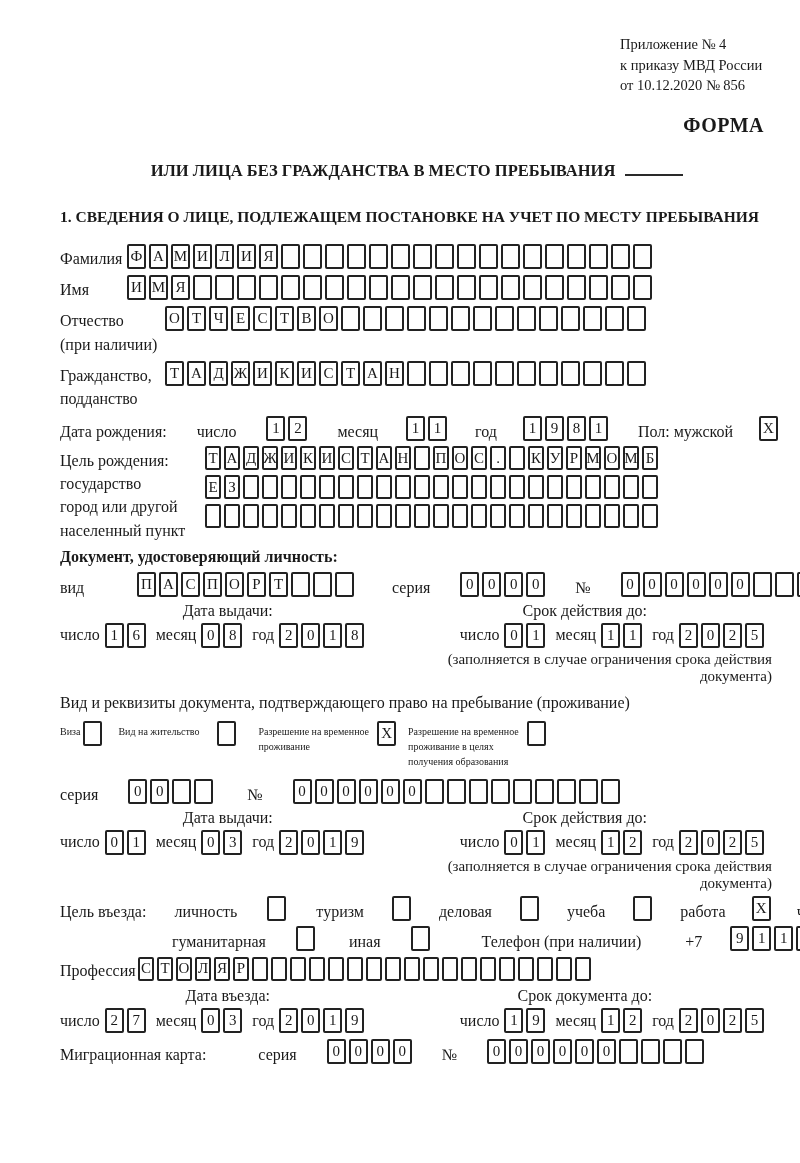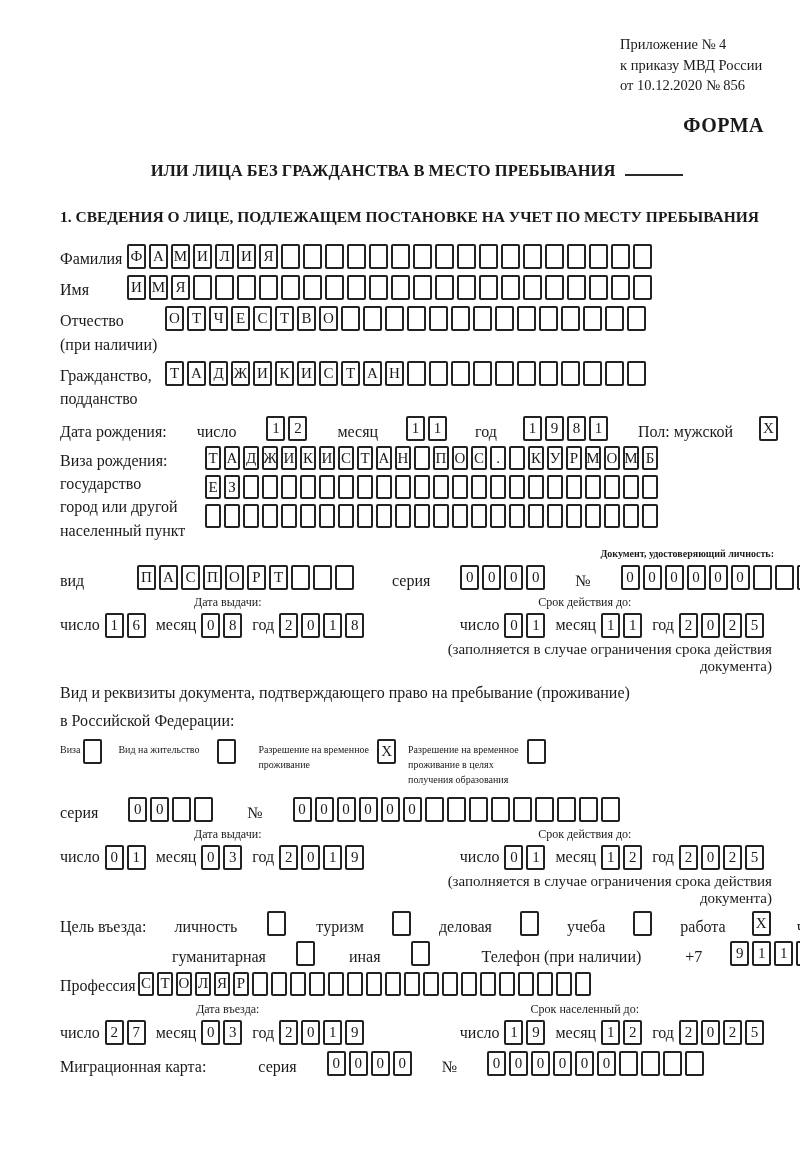--- a/index.html
+++ b/index.html
@@ -37,26 +37,26 @@
   .w67 { width:67px; } .w105 { width:105px; } .w145 { width:145px; } .w78 { width:78px; }
 
   .stack { display:flex; flex-direction:column; gap:5px; }
 
   .inline-row { display:flex; align-items:flex-end; font-size:16px; margin-bottom:5px; flex-wrap:nowrap;gap:22px; }
   .inline-row .lbl { flex:none; }
   .gap4 { margin-left:4px; } .gap6 { margin-left:6px; } .gap8 { margin-left:8px; }
   .gap12 { margin-left:12px; } .gap16 { margin-left:16px; } .gap22 { margin-left:22px; }
   .gap30 { margin-left:30px; }
 
-  .center-heading { text-align:right; font-weight:bold; font-size:10px; margin:6px 0 6px 0; }
+  .center-heading { text-align:left; font-weight:bold; font-size:16px; margin:6px 0 6px 0; }
 
   .dates { display:flex; margin-top:4px; }
   .dates-left { width:47%; }
   .dates-right { width:53%; }
-  .dates-title { text-align:center; font-size:12px; margin-bottom:3px; }
+  .dates-title { text-align:center; font-size:16px; margin-bottom:3px; }
   .dateline { display:flex; align-items:center; font-size:16px; }
   .dateline .lbl { margin-right:5px; }
   .dateline .cells { margin-right:10px; }
   .fine-note { font-size:15px; text-align:right; margin-top:3px; padding-right:2px; }
 
   .para { font-size:16px; line-height:1.75; }
 
   .opts { display:flex; align-items:flex-start; margin-top:4px; }
   .opt { display:flex; align-items:flex-start; }
   .opt .opt-text { font-size:10px; line-height:1.5; padding-top:3px; }
@@ -232,21 +232,21 @@
           <span class="cell">X</span>
         </span>
       <span class="lbl gap12">женский</span>
       <span class="cells gap12">
           <span class="cell"></span>
         </span>
     </div>
 
     <div class="f-row" style="margin-top:4px;">
       <div class="f-label w145">
-        <div>Виза рождения:</div>
+        <div>Цель рождения:</div>
         <div>государство</div>
         <div>город или другой</div>
         <div>населенный пункт</div>
       </div>
       <div class="stack">
         <div class="cells cells-sm">
             <span class="cell">Т</span>
             <span class="cell">А</span>
             <span class="cell">Д</span>
             <span class="cell">Ж</span>
@@ -408,21 +408,20 @@
               <span class="cell">2</span>
               <span class="cell">5</span>
             </span>
         </div>
         <div class="fine-note">(заполняется в случае ограничения срока действия документа)</div>
       </div>
     </div>
 
     <div class="para" style="margin-top:4px;">
       <div>Вид и реквизиты документа, подтверждающего право на пребывание (проживание)</div>
-      <div>в Российской Федерации:</div>
     </div>
 
     <div class="opts">
       <div class="opt">
         <span class="opt-text">Виза</span>
         <span class="cells" style="margin-left:3px;">
             <span class="cell"></span>
           </span>
       </div>
       <div class="opt gap16">
@@ -632,21 +631,21 @@
           <span class="lbl">год</span>
           <span class="cells">
               <span class="cell">2</span>
               <span class="cell">0</span>
               <span class="cell">1</span>
               <span class="cell">9</span>
             </span>
         </div>
       </div>
       <div class="dates-right">
-        <div class="dates-title">Срок населенный до:</div>
+        <div class="dates-title">Срок документа до:</div>
         <div class="dateline" style="justify-content:flex-end;">
           <span class="lbl">число</span>
           <span class="cells">
               <span class="cell">1</span>
               <span class="cell">9</span>
             </span>
           <span class="lbl">месяц</span>
           <span class="cells">
               <span class="cell">1</span>
               <span class="cell">2</span>

